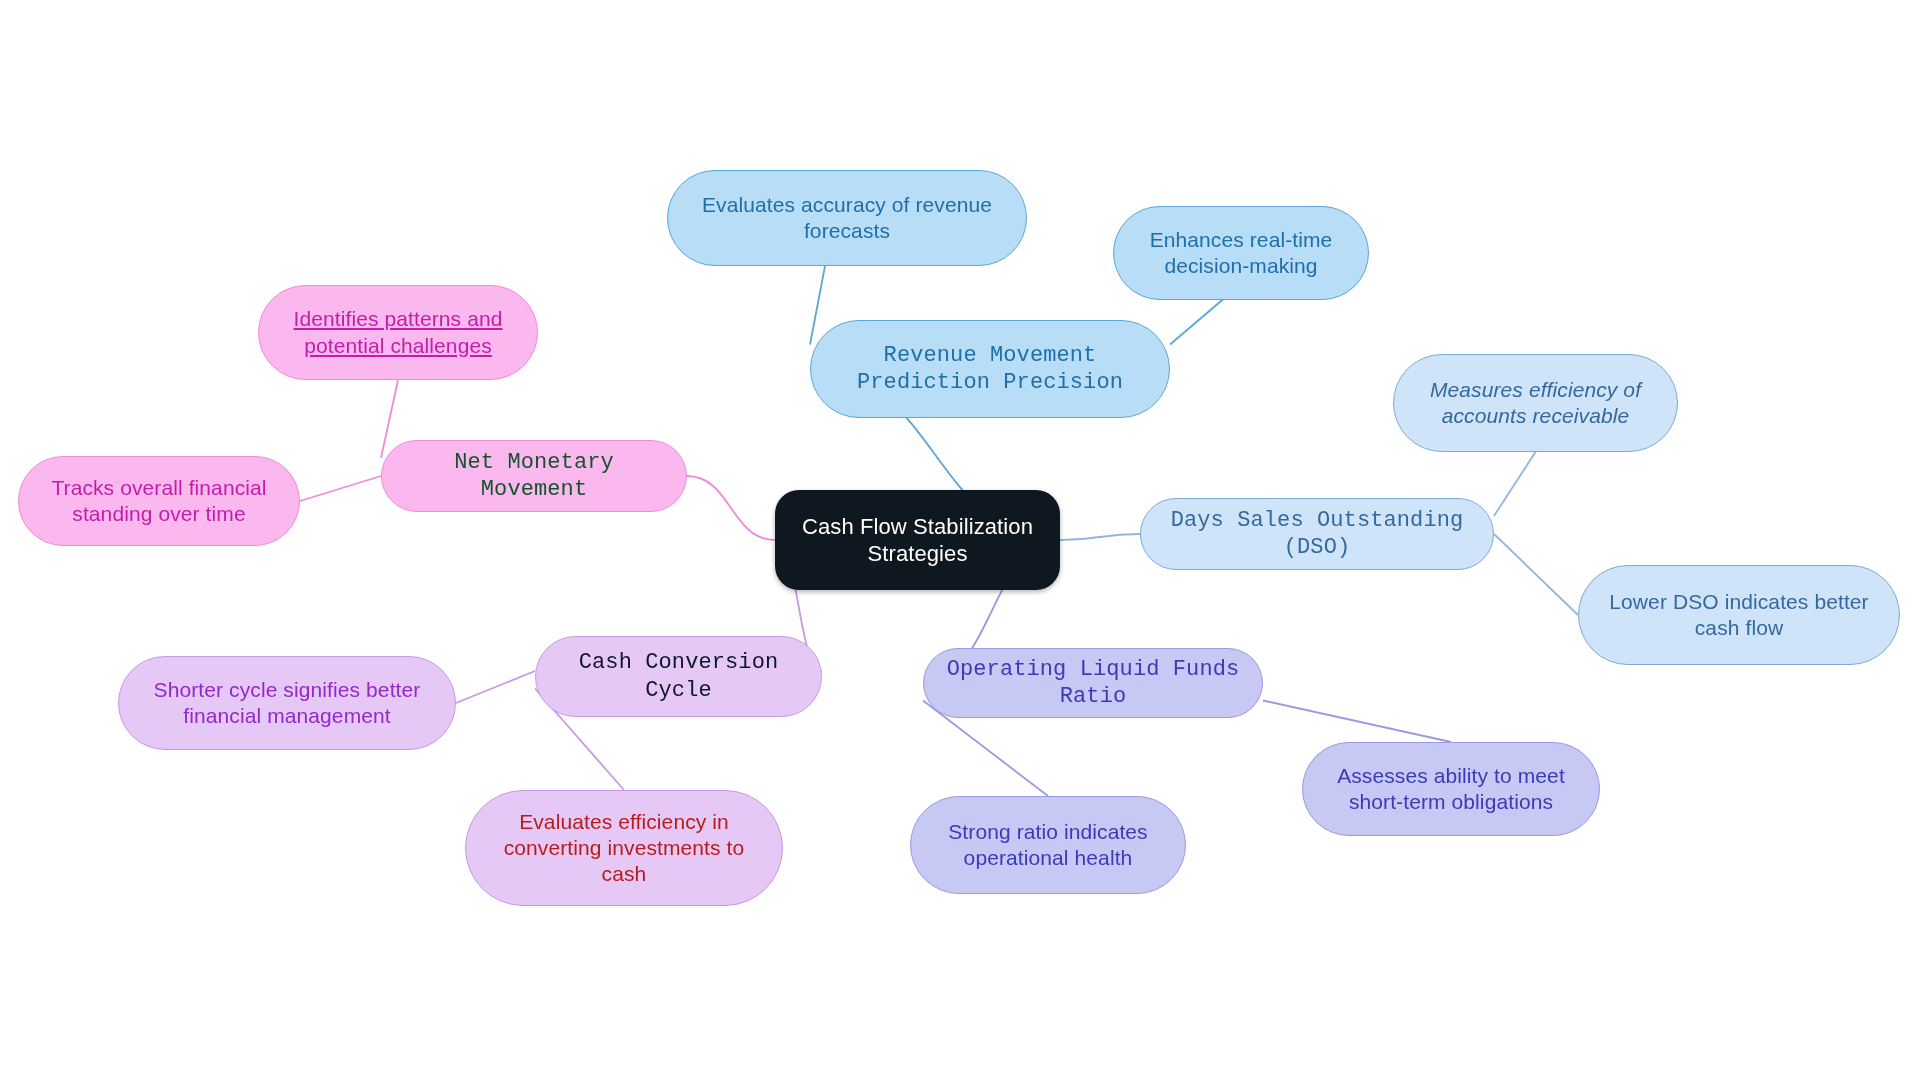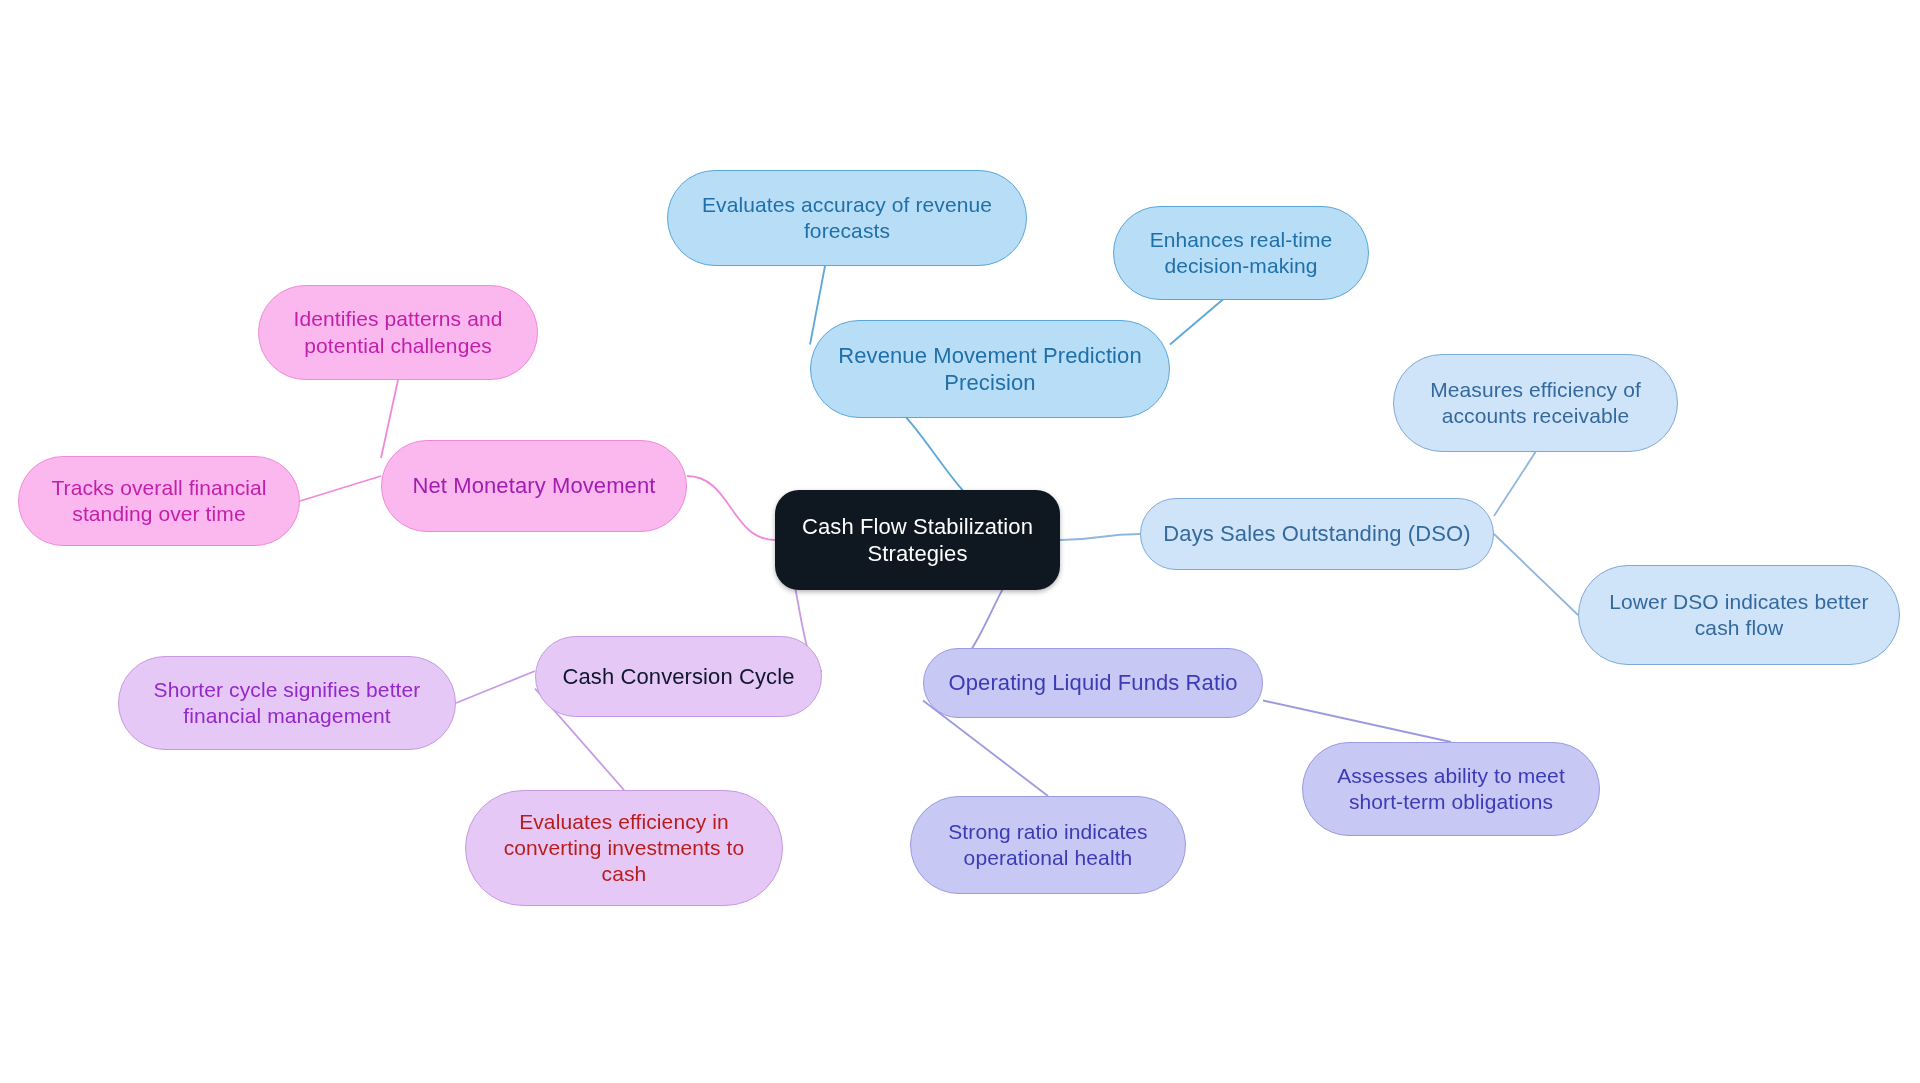--- a/index.html
+++ b/index.html
@@ -39,21 +39,21 @@
     letter-spacing: 0.1px;
   }
   .node-root {
     border-radius: 24px;
     border: none;
     background: #0f1720;
     color: #ffffff;
     font-size: 22px;
     box-shadow: 0 2px 5px rgba(0,0,0,0.30);
   }
-  .node-branch { font-size: 22px; }
+  .node-branch { font-size: 22px; font-family: Liberation Mono, monospace; }
   .node-leaf   { font-size: 21px; }
 </style>
 </head>
 <body>
 
 <div id="mindmap-root">
   <svg id="edge-layer" width="1920" height="1083" viewBox="0 0 1920 1083">
       <path d="M 1060 540 C 935 540, 935 369, 810 369" fill="none" stroke="#5ba7d9" stroke-width="1.8"></path>
       <path d="M 810 344.5 L 825 266" fill="none" stroke="#5ba7d9" stroke-width="1.8"></path>
       <path d="M 1170 344.5 L 1241 284" fill="none" stroke="#5ba7d9" stroke-width="1.8"></path>
@@ -68,25 +68,25 @@
       <path d="M 1263 700.5 L 1451 742" fill="none" stroke="#9a9ae0" stroke-width="1.8"></path>
       <path d="M 775 540 C 798.5 540, 798.5 671, 822 671" fill="none" stroke="#c79ae2" stroke-width="1.8"></path>
       <path d="M 535 671 L 456 703" fill="none" stroke="#c79ae2" stroke-width="1.8"></path>
       <path d="M 535 688.5 L 624 790" fill="none" stroke="#c79ae2" stroke-width="1.8"></path>
     </svg>
   <div id="node-layer">
       <div class="node node-root" style="left: 775px; top: 490px; width: 285px; height: 100px; background: rgb(15, 23, 32); color: rgb(255, 255, 255);"><span>Cash Flow Stabilization Strategies</span></div>
       <div class="node node-branch" style="left: 810px; top: 320px; width: 360px; height: 98px; background: rgb(184, 221, 247); border-color: rgb(91, 167, 217); color: rgb(31, 111, 168);"><span>Revenue Movement Prediction Precision</span></div>
       <div class="node node-leaf" style="left: 667px; top: 170px; width: 360px; height: 96px; background: rgb(184, 221, 247); border-color: rgb(91, 167, 217); color: rgb(31, 111, 168);"><span>Evaluates accuracy of revenue forecasts</span></div>
       <div class="node node-leaf" style="left: 1113px; top: 190px; width: 256px; height: 94px; background: rgb(184, 221, 247); border-color: rgb(91, 167, 217); color: rgb(31, 111, 168); margin-top: 16px;"><span>Enhances real-time decision-making</span></div>
-      <div class="node node-branch" style="left: 381px; top: 440px; width: 306px; height: 92px; background: rgb(251, 184, 238); border-color: rgb(240, 138, 216); color: #a21caf;"><span>Net Monetary Movement</span></div>
-      <div class="node node-leaf" style="left: 258px; top: 285px; width: 280px; height: 95px; background: rgb(251, 184, 238); border-color: rgb(240, 138, 216); color: rgb(194, 31, 168);"><span>Identifies patterns and potential challenges</span></div>
+      <div class="node node-branch" style="left: 381px; top: 440px; width: 306px; height: 72px; background: rgb(251, 184, 238); border-color: rgb(240, 138, 216); color: #14532d;"><span>Net Monetary Movement</span></div>
+      <div class="node node-leaf" style="left: 258px; top: 285px; width: 280px; height: 95px; background: rgb(251, 184, 238); border-color: rgb(240, 138, 216); color: rgb(194, 31, 168); text-decoration: underline;"><span>Identifies patterns and potential challenges</span></div>
       <div class="node node-leaf" style="left: 18px; top: 456px; width: 282px; height: 90px; background: rgb(251, 184, 238); border-color: rgb(240, 138, 216); color: rgb(194, 31, 168);"><span>Tracks overall financial standing over time</span></div>
       <div class="node node-branch" style="left: 1140px; top: 498px; width: 354px; height: 72px; background: rgb(207, 228, 248); border-color: rgb(127, 169, 214); color: rgb(52, 105, 158);"><span>Days Sales Outstanding (DSO)</span></div>
-      <div class="node node-leaf" style="left: 1393px; top: 354px; width: 285px; height: 98px; background: rgb(207, 228, 248); border-color: rgb(127, 169, 214); color: rgb(52, 105, 158);"><span>Measures efficiency of accounts receivable</span></div>
+      <div class="node node-leaf" style="left: 1393px; top: 354px; width: 285px; height: 98px; background: rgb(207, 228, 248); border-color: rgb(127, 169, 214); color: rgb(52, 105, 158); font-style: italic;"><span>Measures efficiency of accounts receivable</span></div>
       <div class="node node-leaf" style="left: 1578px; top: 565px; width: 322px; height: 100px; background: rgb(207, 228, 248); border-color: rgb(127, 169, 214); color: rgb(52, 105, 158);"><span>Lower DSO indicates better cash flow</span></div>
       <div class="node node-branch" style="left: 923px; top: 648px; width: 340px; height: 70px; background: rgb(200, 200, 245); border-color: rgb(154, 154, 224); color: rgb(59, 59, 181);"><span>Operating Liquid Funds Ratio</span></div>
       <div class="node node-leaf" style="left: 910px; top: 796px; width: 276px; height: 98px; background: rgb(200, 200, 245); border-color: rgb(154, 154, 224); color: rgb(59, 59, 181);"><span>Strong ratio indicates operational health</span></div>
       <div class="node node-leaf" style="left: 1302px; top: 742px; width: 298px; height: 94px; background: rgb(200, 200, 245); border-color: rgb(154, 154, 224); color: rgb(59, 59, 181);"><span>Assesses ability to meet short-term obligations</span></div>
       <div class="node node-branch" style="left: 535px; top: 636px; width: 287px; height: 81px; background: rgb(230, 200, 247); border-color: rgb(199, 154, 226); color: #0f172a;"><span>Cash Conversion Cycle</span></div>
       <div class="node node-leaf" style="left: 118px; top: 656px; width: 338px; height: 94px; background: rgb(230, 200, 247); border-color: rgb(199, 154, 226); color: rgb(148, 40, 201);"><span>Shorter cycle signifies better financial management</span></div>
       <div class="node node-leaf" style="left: 465px; top: 790px; width: 318px; height: 116px; background: rgb(230, 200, 247); border-color: rgb(199, 154, 226); color: #b91c1c;"><span>Evaluates efficiency in converting investments to cash</span></div>
     </div>
 </div>
 

